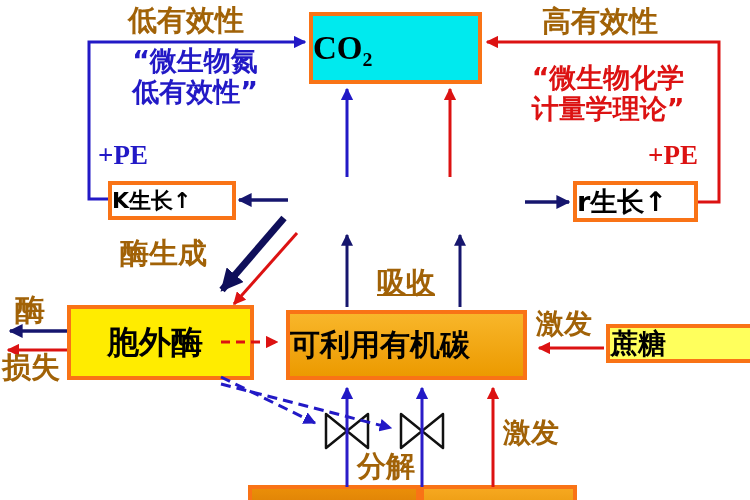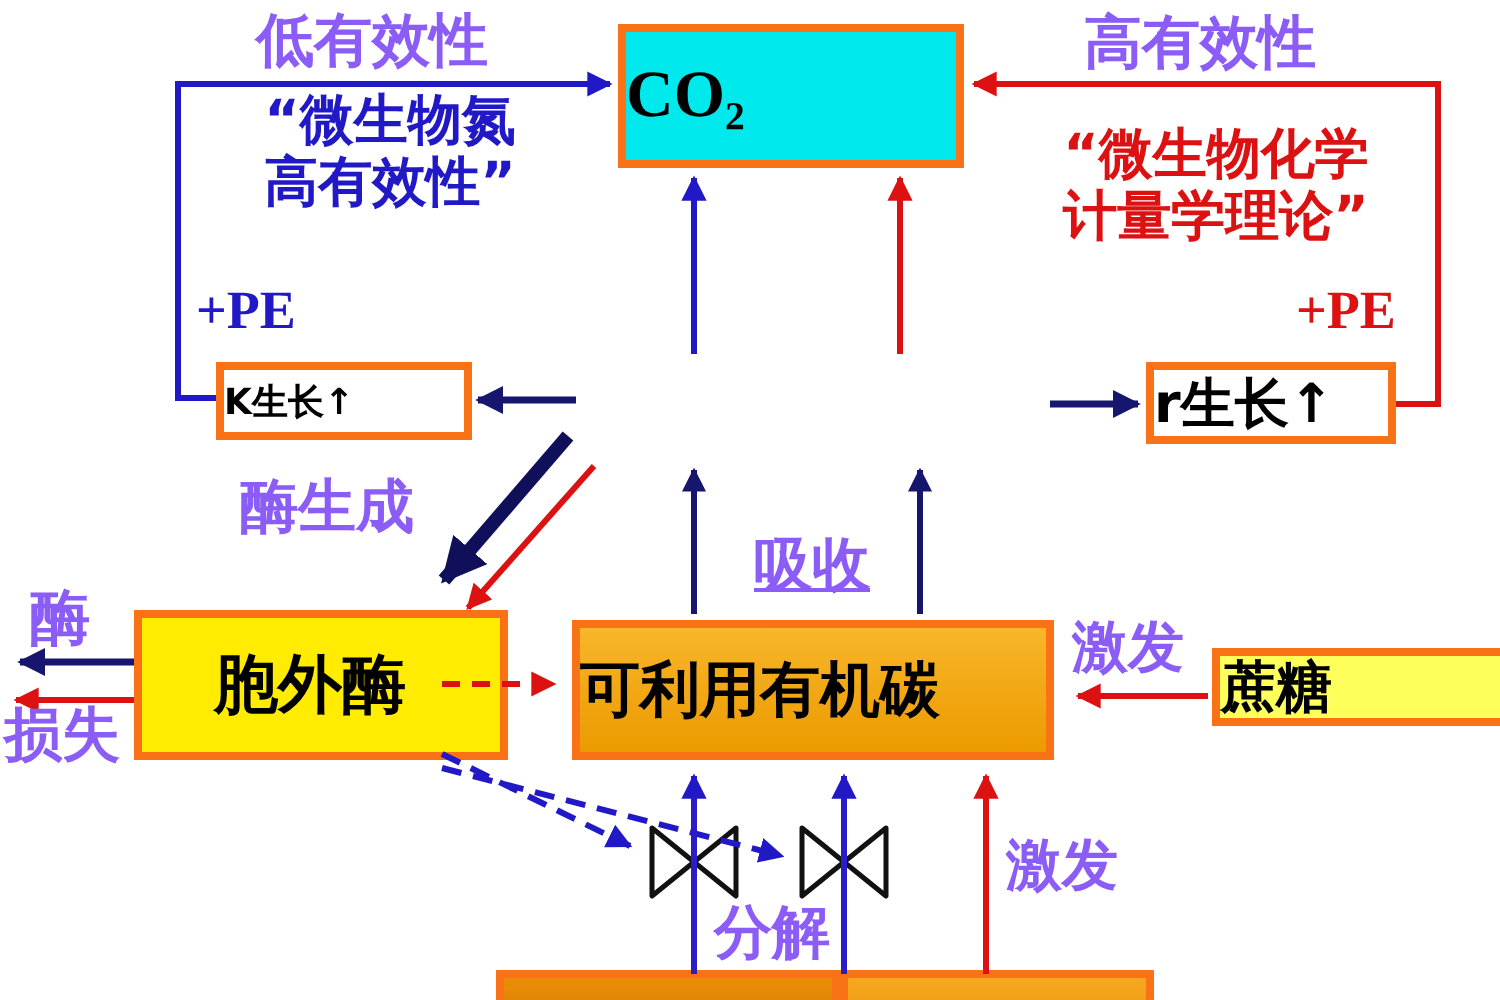--- a/index.html
+++ b/index.html
@@ -7,32 +7,32 @@
        font-family:"DejaVu Sans","Liberation Sans",sans-serif;}
   .canvas{position:absolute;left:0;top:0;width:750px;height:500px;background:#fff;overflow:hidden;}
 
   .box{position:absolute;display:flex;align-items:center;justify-content:flex-start;
        font-weight:bold;color:#000;box-sizing:content-box;border:4px solid #f97316;
        white-space:nowrap;z-index:2;}
   .co2{left:309px;top:12px;width:165px;height:64px;background:#00EAEE;
        font-family:"Liberation Serif","DejaVu Serif",serif;font-size:33px;}
   .biomass{left:288px;top:179px;width:231px;height:45px;border-width:3px;
        background:linear-gradient(95deg,#efc2ed 0%,#f7d9f6 30%,#d47fdc 100%);font-size:30px;}
-  .kgrowth{left:108px;top:181px;width:120px;height:31px;background:#fff;font-size:18px;}
+  .kgrowth{left:108px;top:181px;width:120px;height:31px;background:#fff;font-size:22px;}
   .rgrowth{left:573px;top:181px;width:117px;height:33px;background:#fff;font-size:27px;}
   .exoenzyme{left:67px;top:305px;width:143px;height:67px;background:#FFEC00;font-size:32px;padding-left:36px;}
   .organic{left:286px;top:310px;width:233px;height:62px;
        background:linear-gradient(#f8b62a,#ec9a00);font-size:30px;}
   .sucrose{left:606px;top:324px;width:142px;height:31px;background:#FFFF5C;font-size:28px;}
   .bottomleft{left:248px;top:485px;width:164px;height:40px;
        background:linear-gradient(#ea8e08,#ce7103);}
   .bottomright{left:420px;top:485px;width:149px;height:40px;
        background:linear-gradient(#f6a81f,#e08c02);}
 
-  .lbl{position:absolute;font-weight:bold;color:#8b5cf6;white-space:nowrap;z-index:4;line-height:1.05;}
+  .lbl{position:absolute;font-weight:bold;color:#a16207;white-space:nowrap;z-index:4;line-height:1.05;}
   .lbl.blue{color:#2219C6;}
   .lbl.red{color:#DC1212;}
   .serif{font-family:"Liberation Serif","DejaVu Serif",serif;}
   .low-avail{left:128px;top:5px;font-size:29px;}
   .high-avail{left:542px;top:6px;font-size:29px;}
   .theory{width:180px;text-align:center;font-size:27px;line-height:31px;}
   .n-mining{left:105px;top:45px;}
   .stoich{left:518px;top:62px;}
   .pe-left{left:98px;top:141px;font-size:27px;}
   .pe-right{left:648px;top:141px;font-size:27px;}
@@ -121,21 +121,21 @@
     <path d="M493,487 V388" fill="none" stroke="#DC1212" stroke-width="3" marker-end="url(#mRed)"></path>
 
     <path d="M604,348 H539" fill="none" stroke="#DC1212" stroke-width="3" marker-end="url(#mRed)"></path>
   </svg>
 
   <div class="lbl low-avail">低有效性</div>
   <div class="lbl high-avail">高有效性</div>
 
   <div class="lbl blue theory n-mining">
     <div>“微生物氮</div>
-    <div>高有效性”</div>
+    <div>低有效性”</div>
   </div>
   <div class="lbl red theory stoich">
     <div>“微生物化学</div>
     <div>计量学理论”</div>
   </div>
 
   <div class="lbl blue serif pe-left">+PE</div>
   <div class="lbl red serif pe-right">+PE</div>
 
   <div class="lbl enz-prod">酶生成</div>

